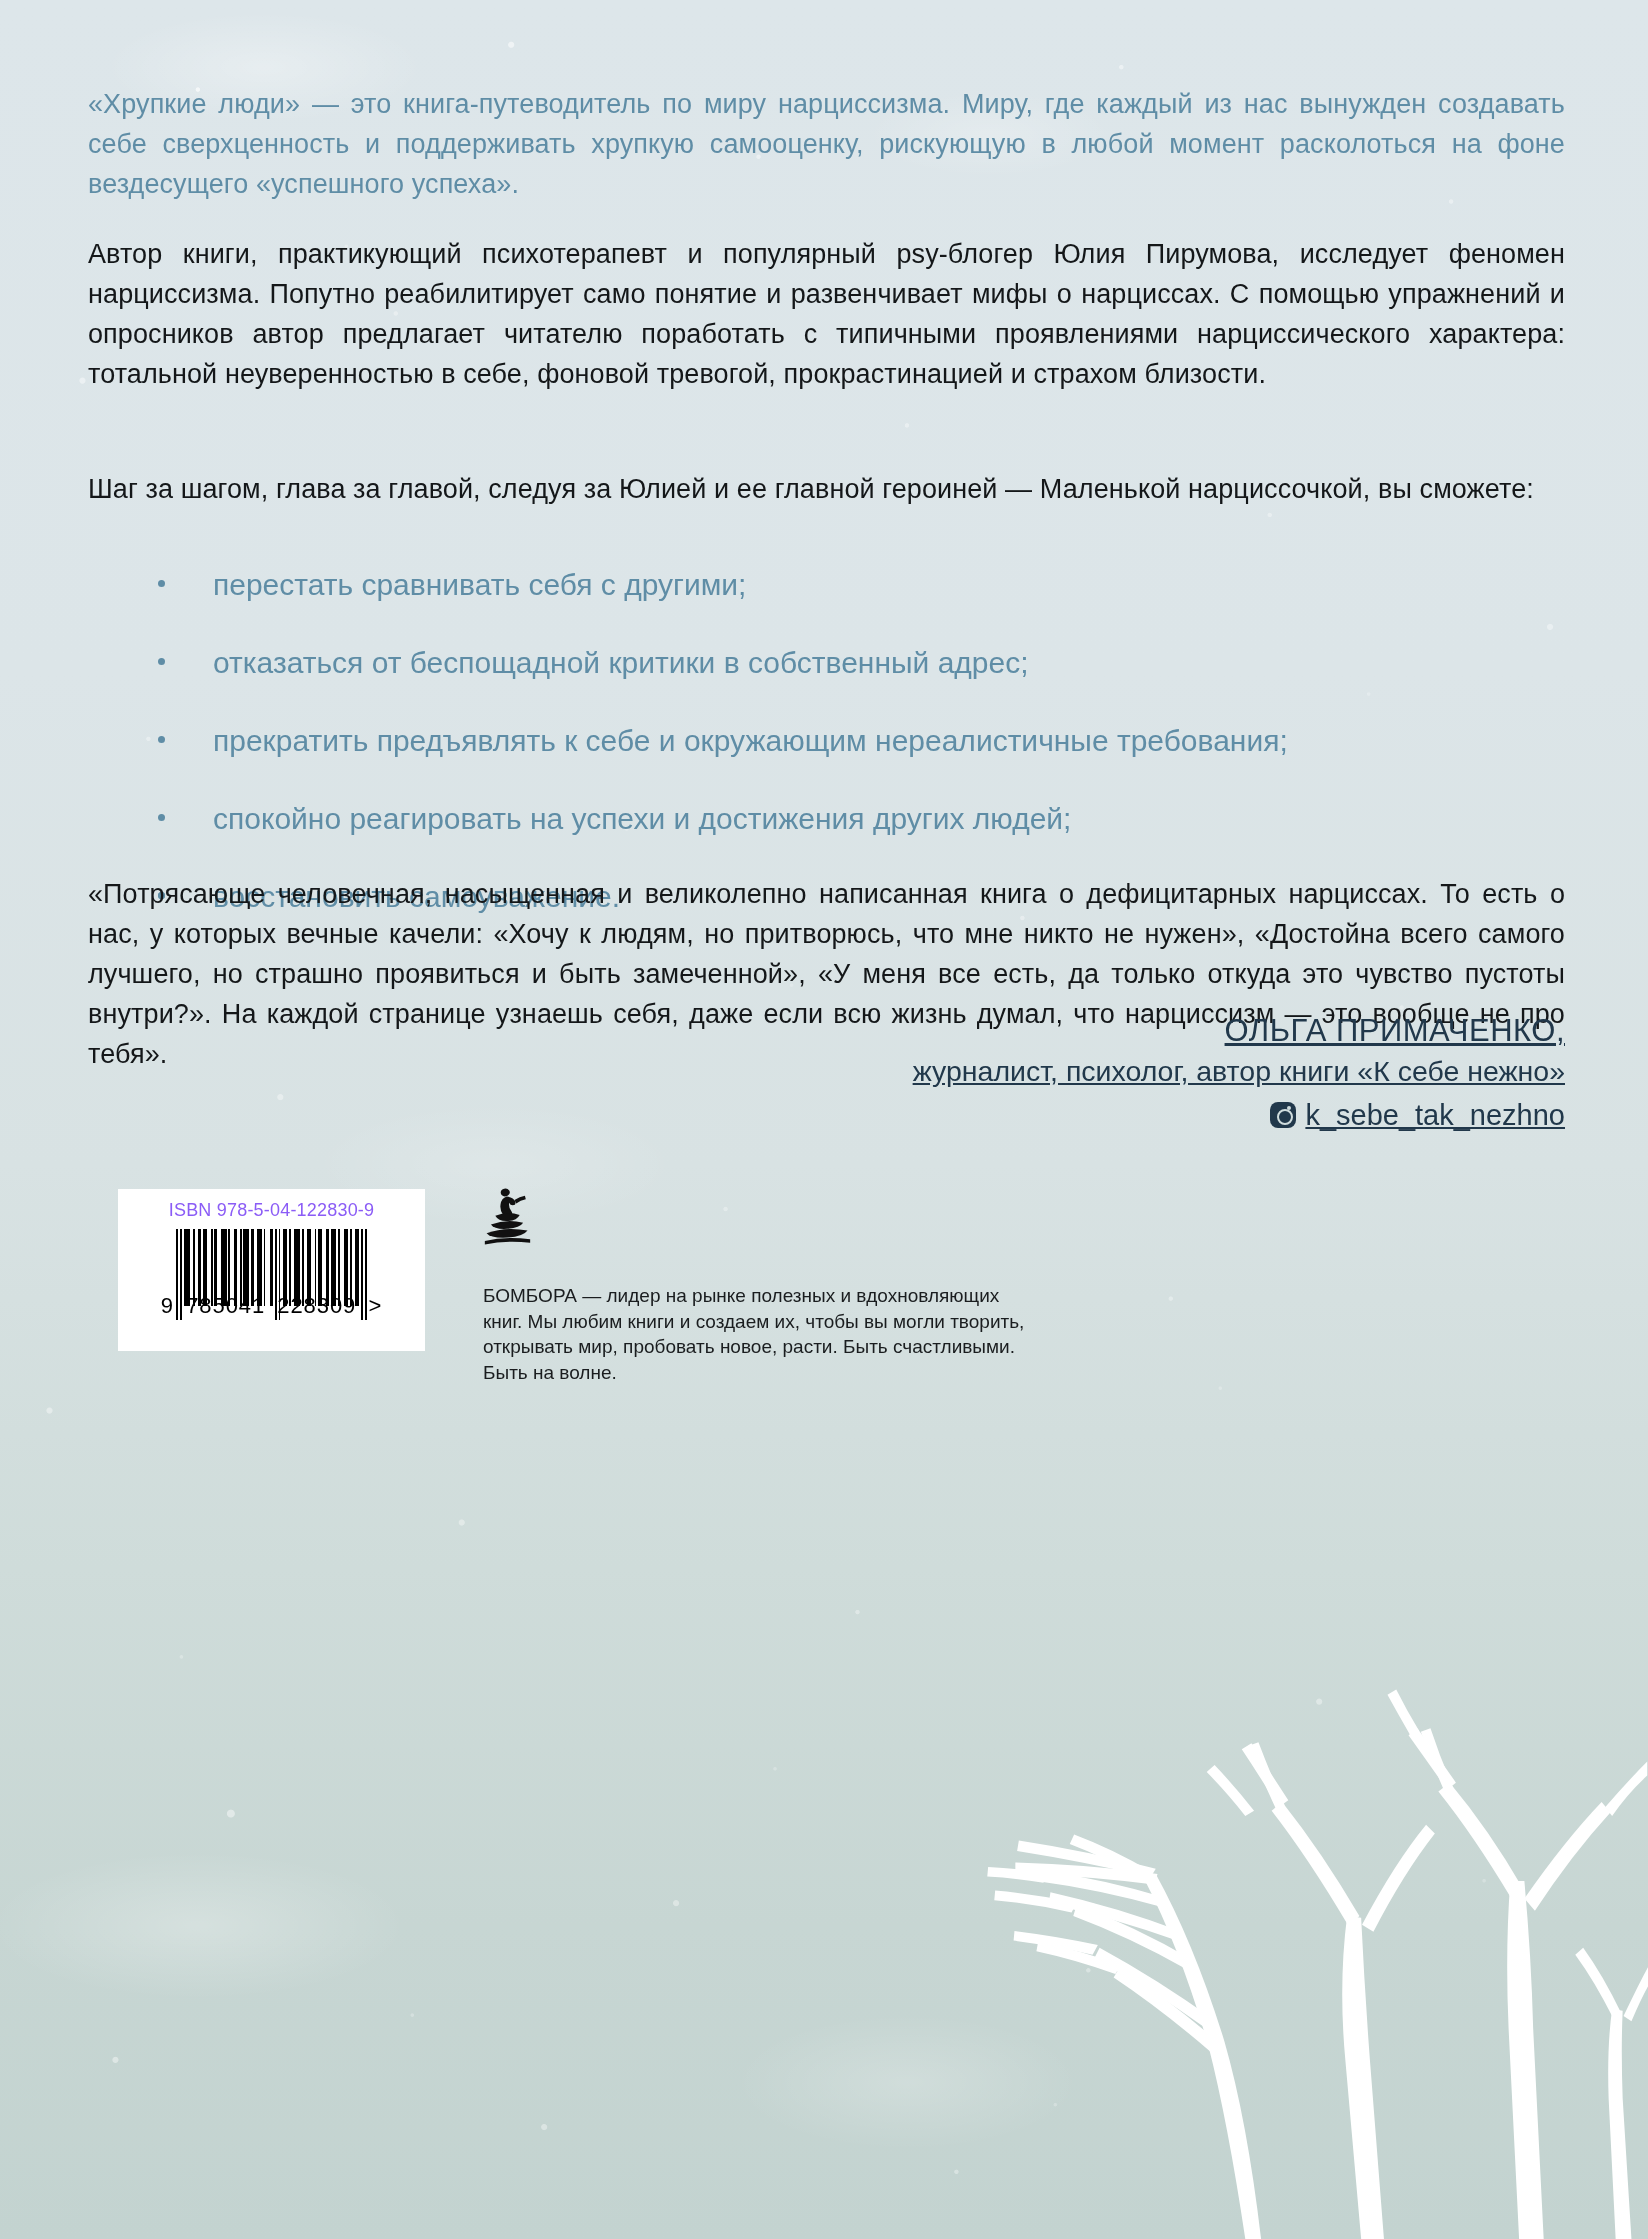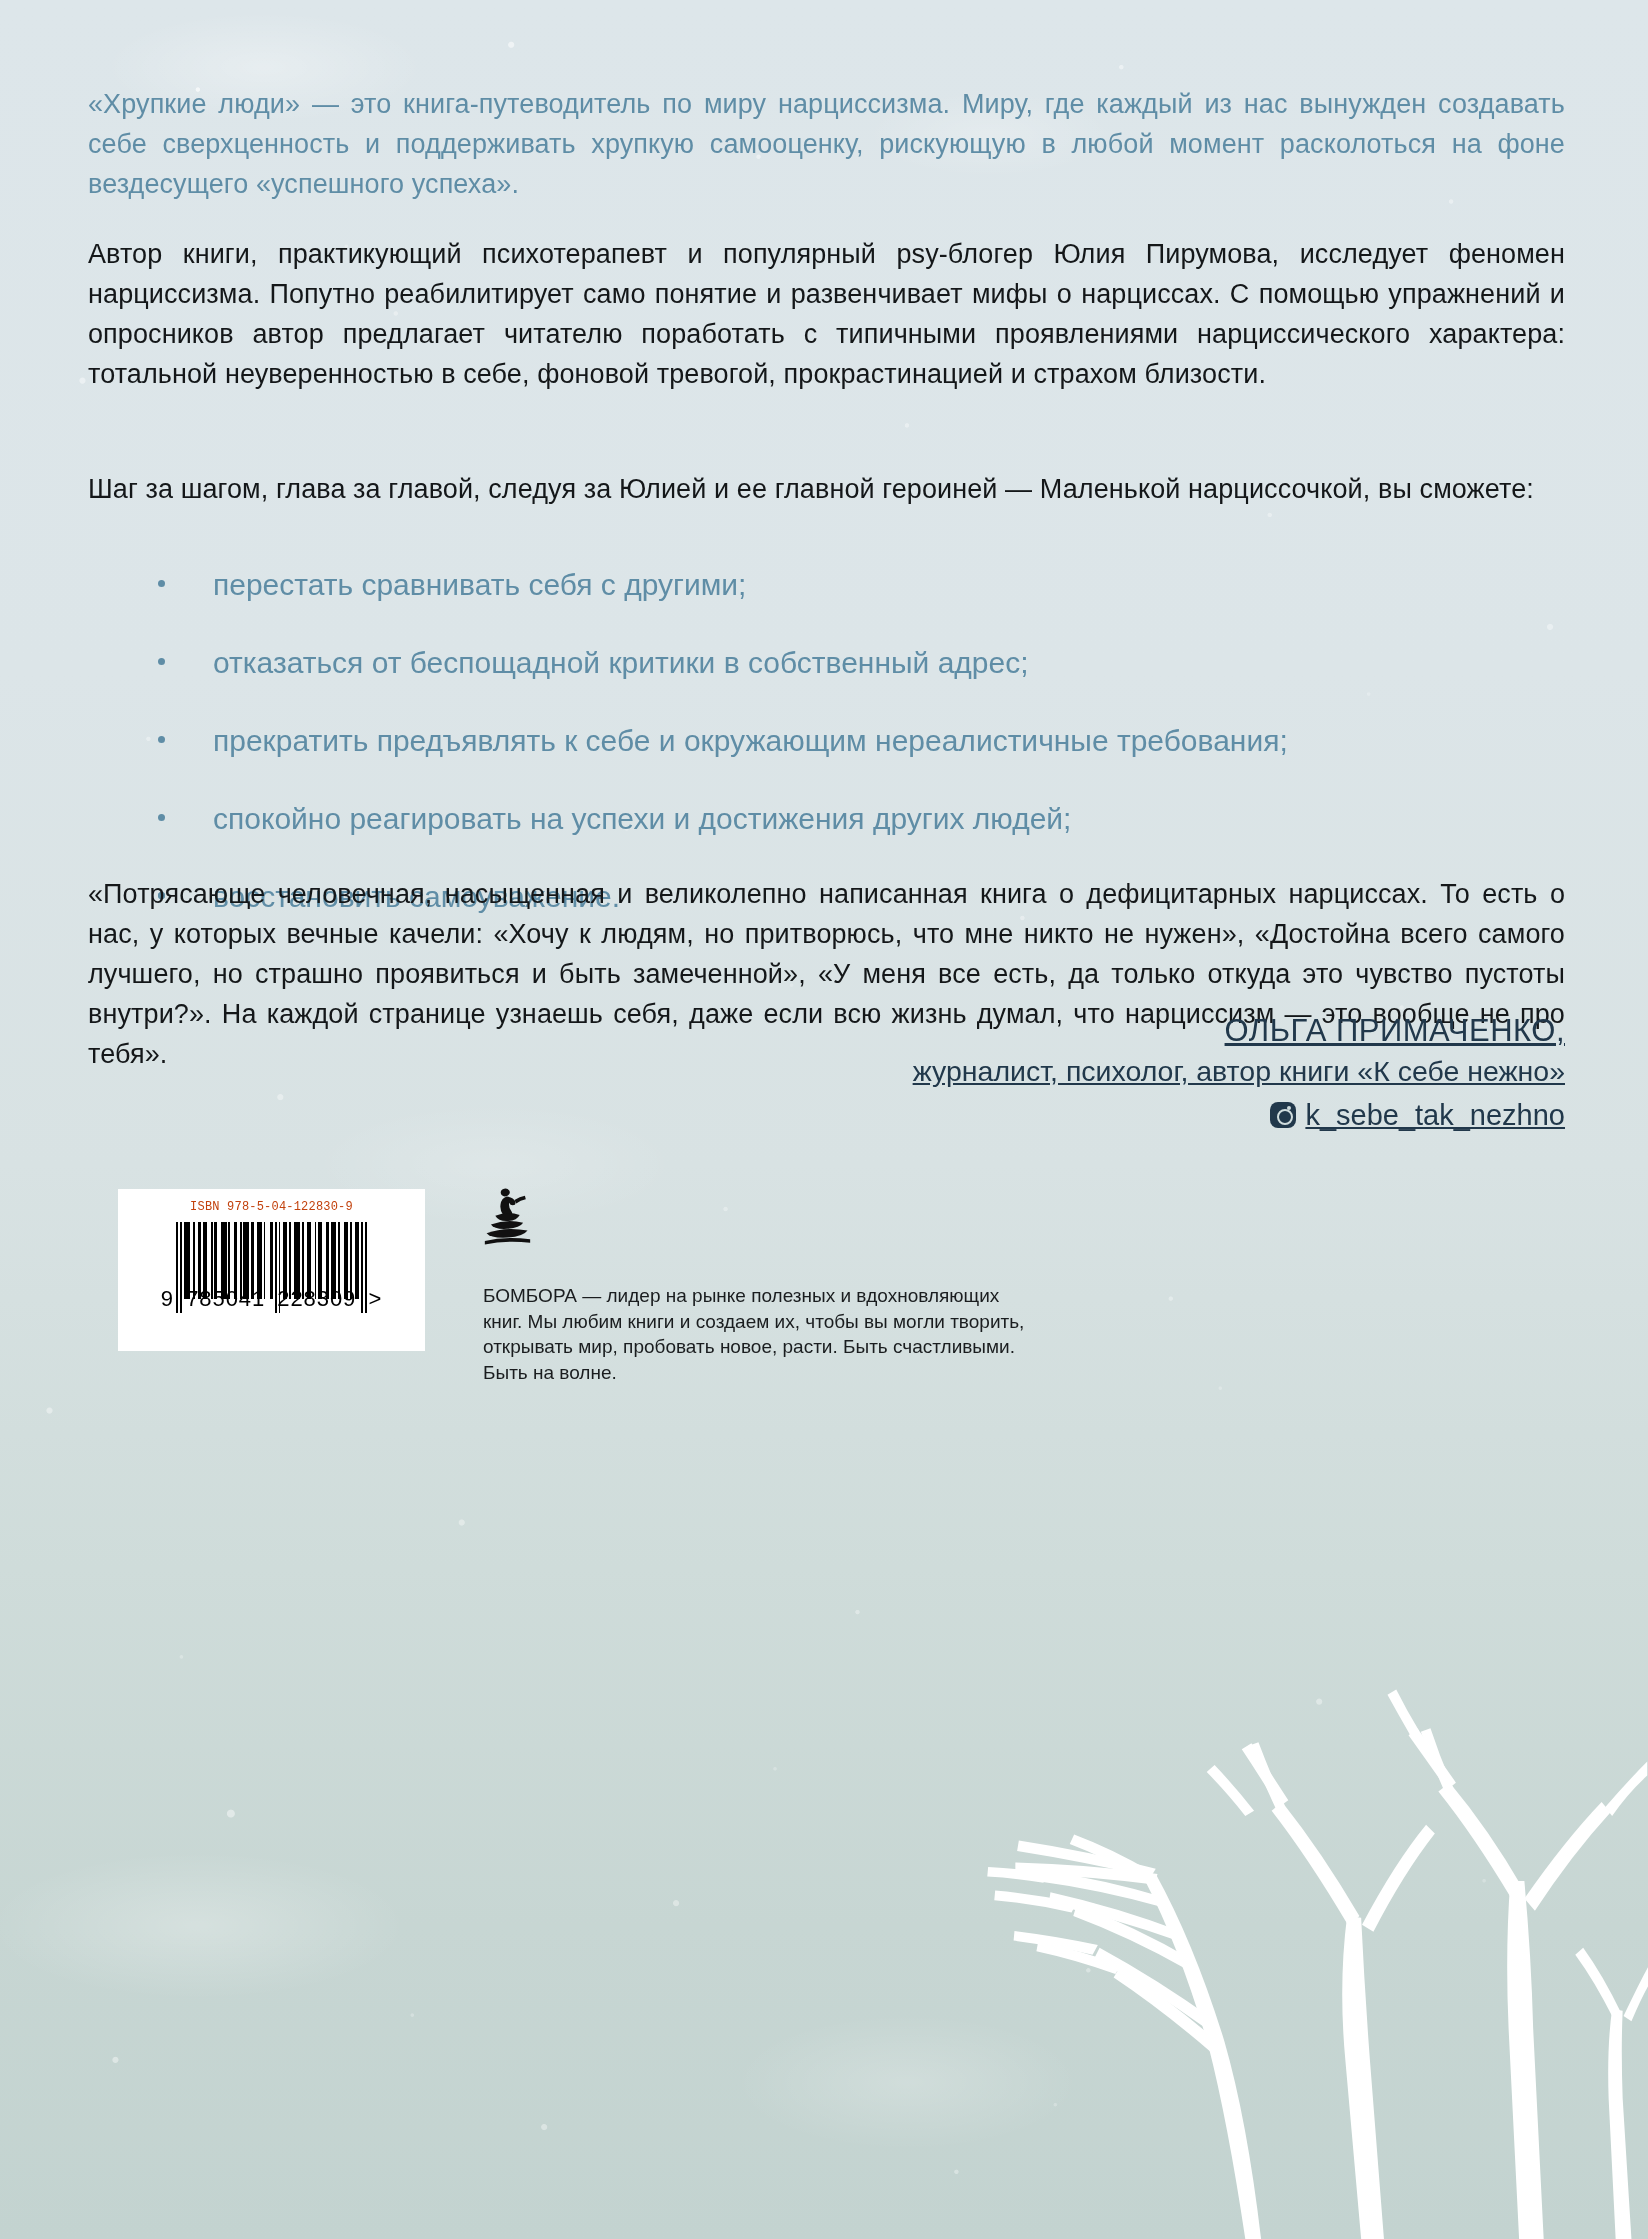--- a/index.html
+++ b/index.html
@@ -219,24 +219,24 @@
     position:absolute;
     left:30px; top:1189px;
     width:307px; height:162px;
     background:#ffffff;
     display:flex;
     flex-direction:column;
     align-items:center;
     padding-top:10.5px;
   }
   .isbn-text{
-    font-size:12px;
-    color:#c2410c;
+    font-size:18px;
+    color:#8b5cf6;
     letter-spacing:0.2px;
-    font-family:Liberation Mono, monospace;
+    font-family:Liberation Sans, sans-serif;
   }
   .bars{
     margin-top:8px;
     height:77px;
     display:flex;
     align-items:flex-start;
     gap:0;
   }
   .bars i{ display:block; background:#000; height:100%; }
   .bars i.tall{ height:91px; }

